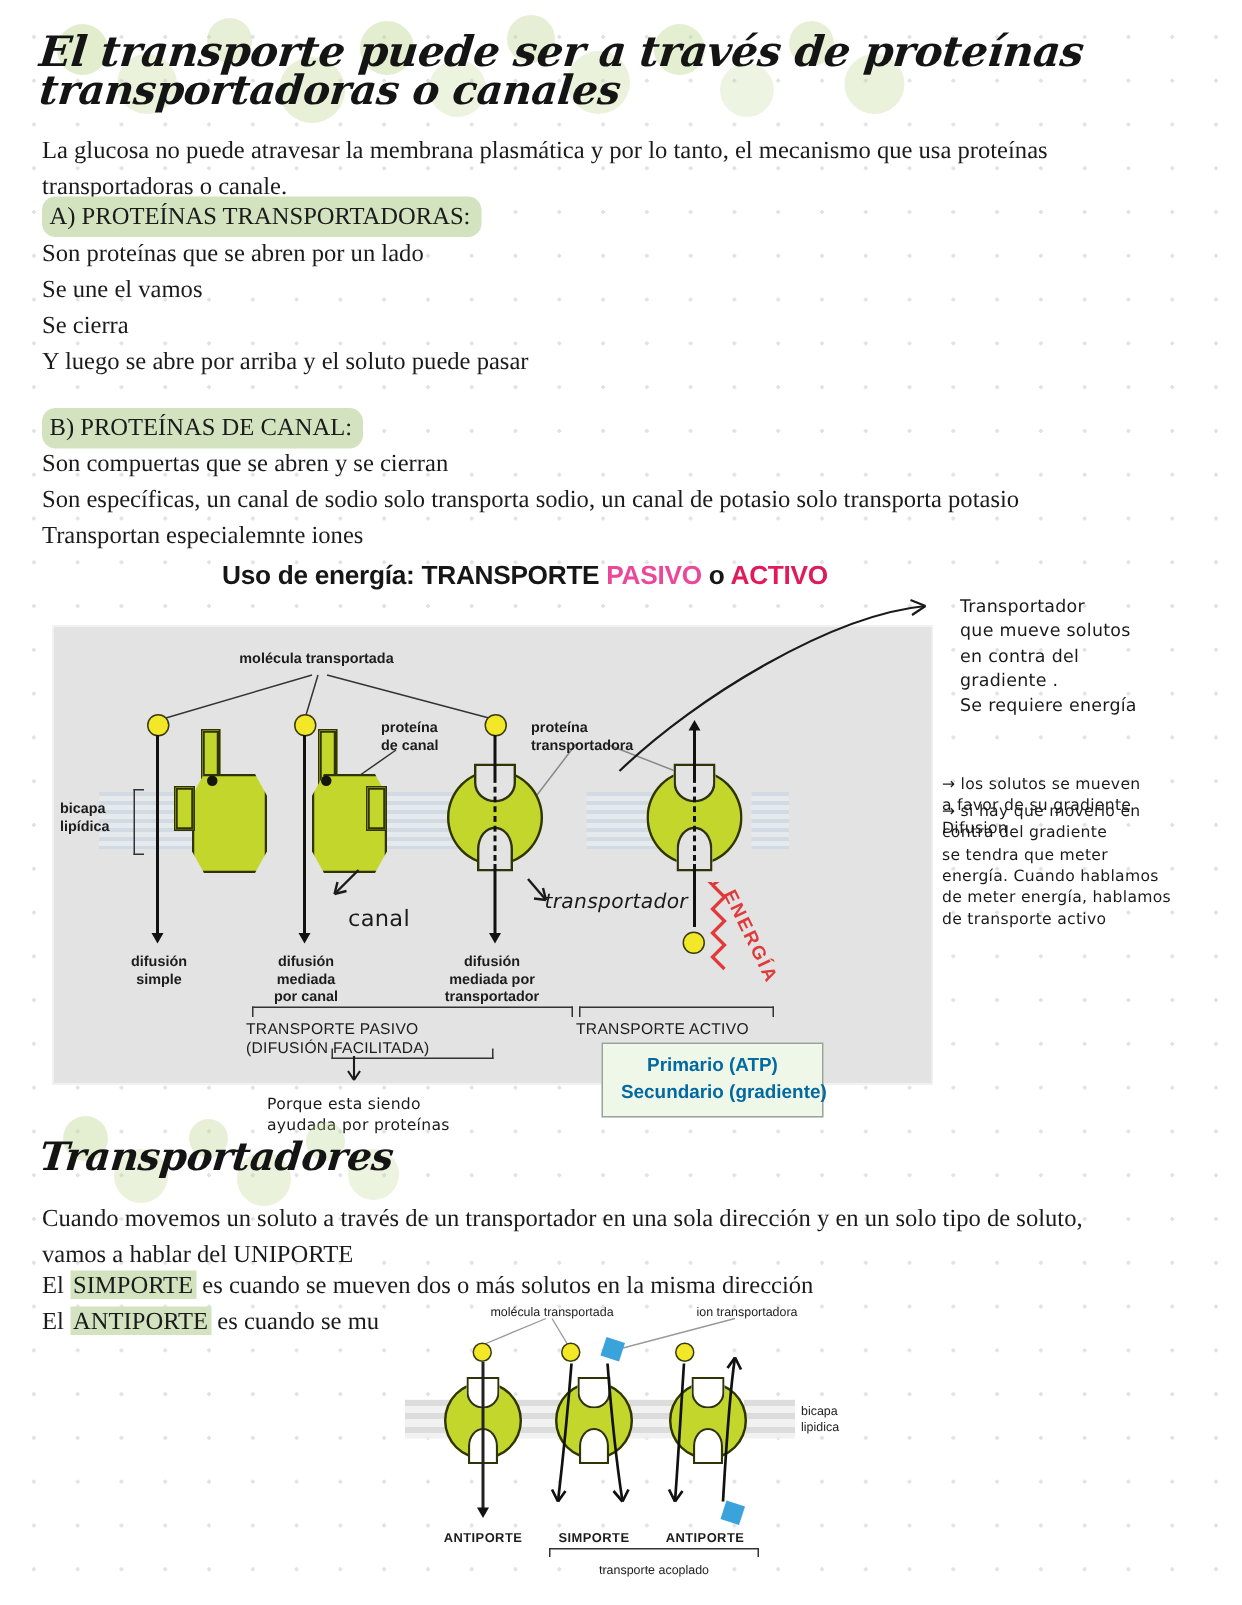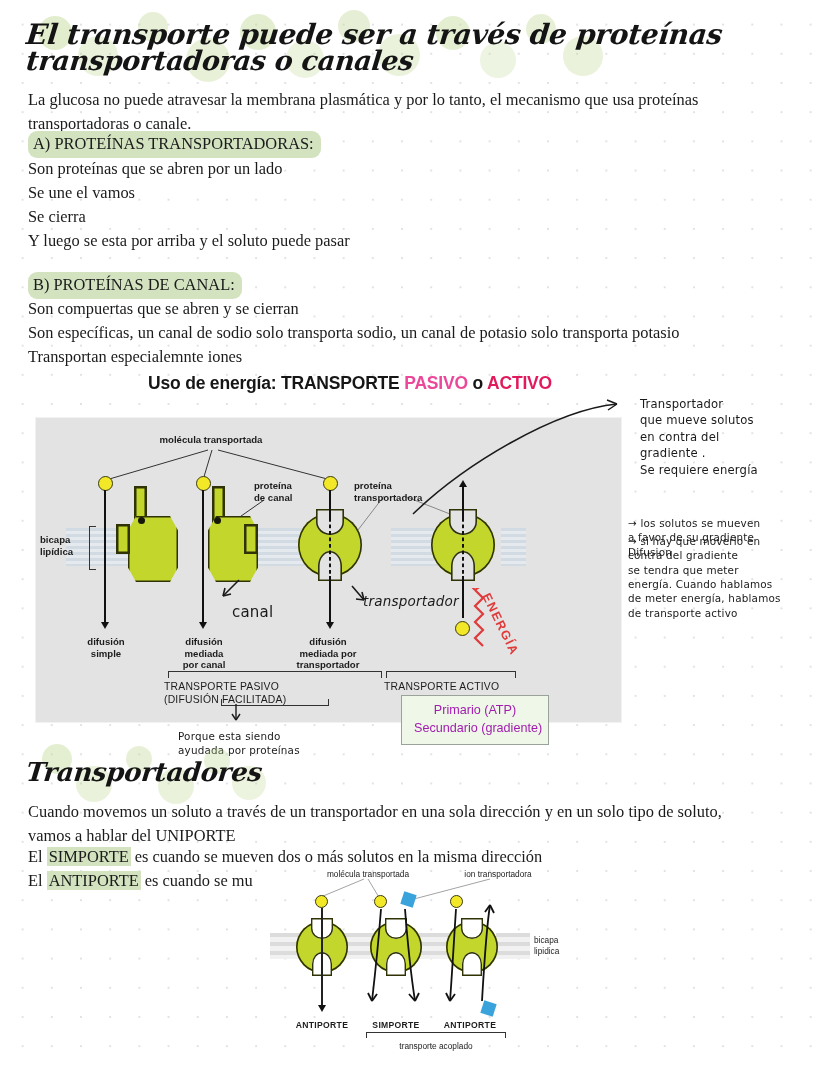--- a/index.html
+++ b/index.html
@@ -187,21 +187,21 @@
   }
 
   .atp-box {
     position: absolute;
     background: #eef7e8; border: 1.5px solid #9aa39a;
     padding: 5px 12px 6px;
     text-align: center;
   }
   .atp-box div {
     font-family: "Liberation Sans", sans-serif;
-    font-weight: normal; font-size: 12.6px; color: #a21caf;
+    font-weight: bold; font-size: 12.6px; color: #0369a1;
     line-height: 1.45; white-space: nowrap;
   }
 
   
   .hand {
     position: absolute;
     font-family: "DejaVu Sans", sans-serif;
     font-size: 11.4px;
     line-height: 1.42;
     color: #1a1a1a;
@@ -254,21 +254,21 @@
 </div>
 
 <div class="para" style="left:28px; top:88px; width:710px;">La glucosa no puede atravesar la membrana plasmática y por lo tanto, el mecanismo que usa proteínas transportadoras o canale.</div>
 
 <div class="para" style="left:28px; top:131px;">
   <span class="hl">A) PROTEÍNAS TRANSPORTADORAS:</span>
 </div>
 <div class="para" style="left:28px; top:157px;">Son proteínas que se abren por un lado</div>
 <div class="para" style="left:28px; top:181px;">Se une el vamos</div>
 <div class="para" style="left:28px; top:205px;">Se cierra</div>
-<div class="para" style="left:28px; top:229px;">Y luego se esta por arriba y el soluto puede pasar</div>
+<div class="para" style="left:28px; top:229px;">Y luego se abre por arriba y el soluto puede pasar</div>
 
 <div class="para" style="left:28px; top:272px;">
   <span class="hl">B) PROTEÍNAS DE CANAL:</span>
 </div>
 <div class="para" style="left:28px; top:297px;">Son compuertas que se abren y se cierran</div>
 <div class="para" style="left:28px; top:321px;">Son específicas, un canal de sodio solo transporta sodio, un canal de potasio solo transporta potasio</div>
 <div class="para" style="left:28px; top:345px;">Transportan especialemnte iones</div>
 
 <div class="energy-head" style="top:373px;">
   <span>Uso de energía: TRANSPORTE </span><span class="pasivo">PASIVO</span><span> o </span><span class="activo">ACTIVO</span>

